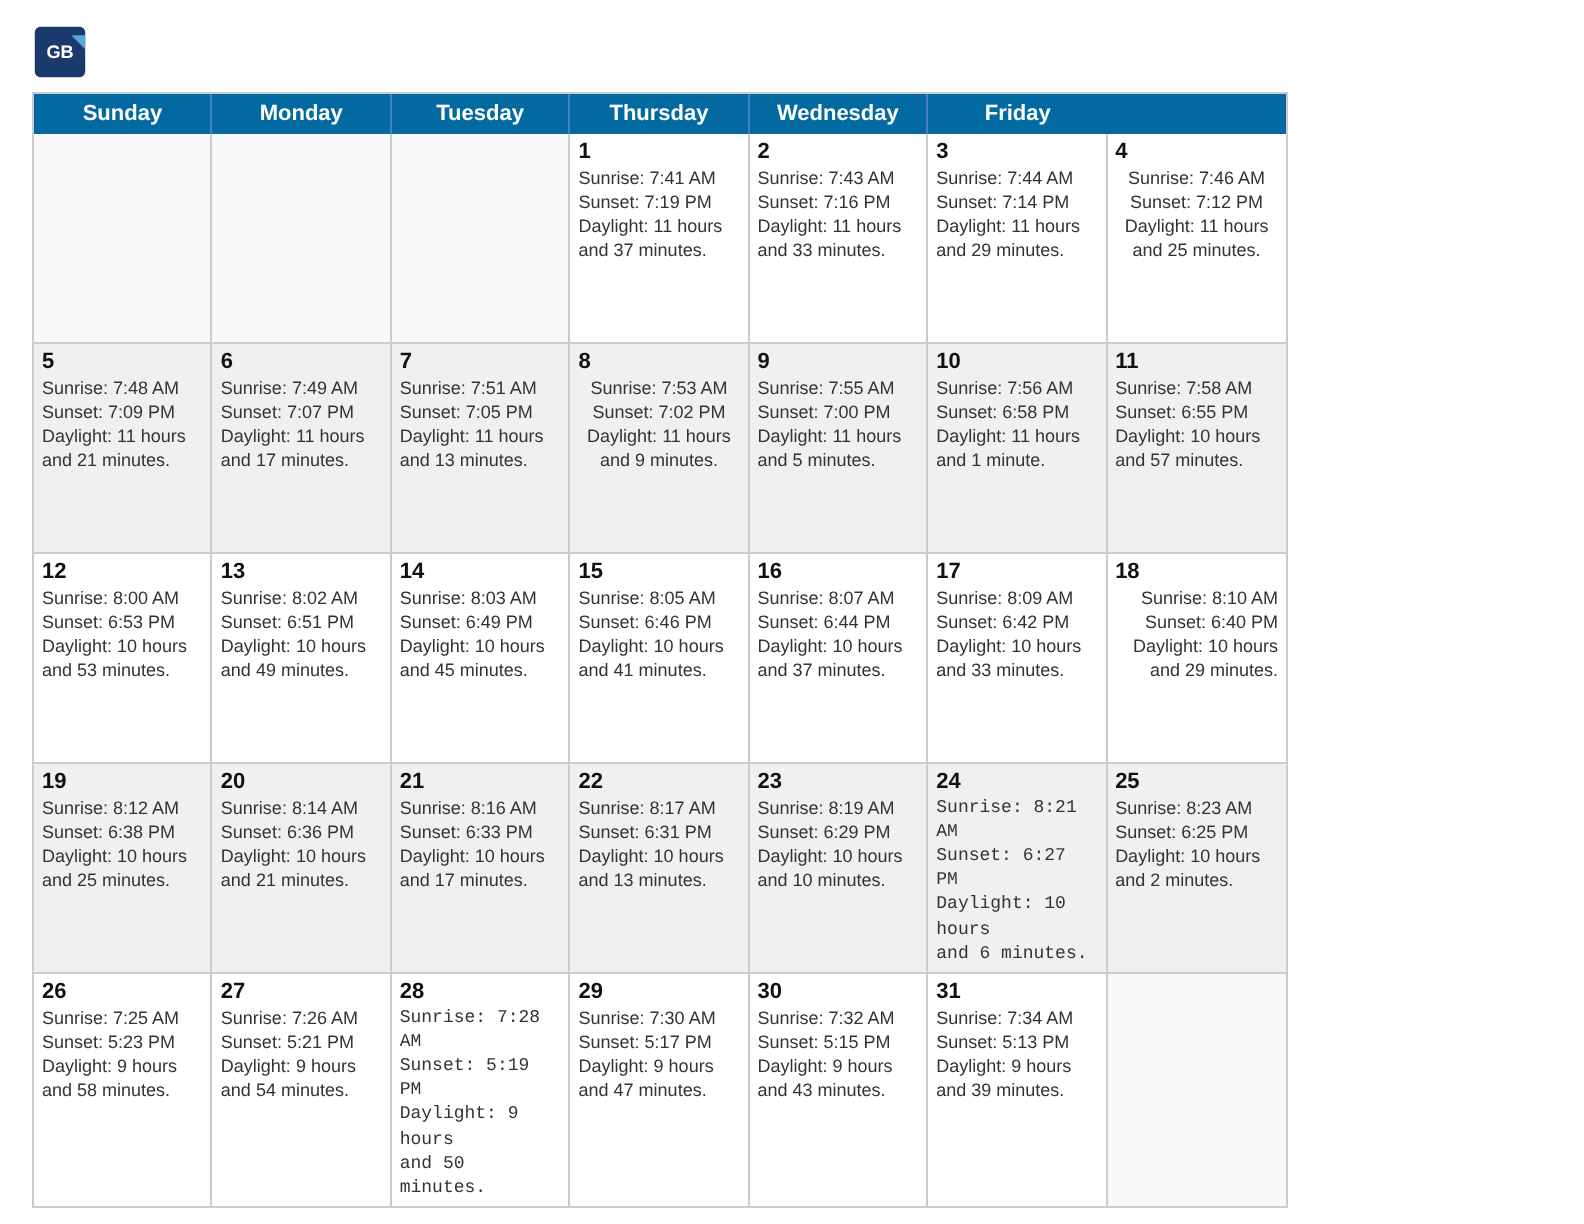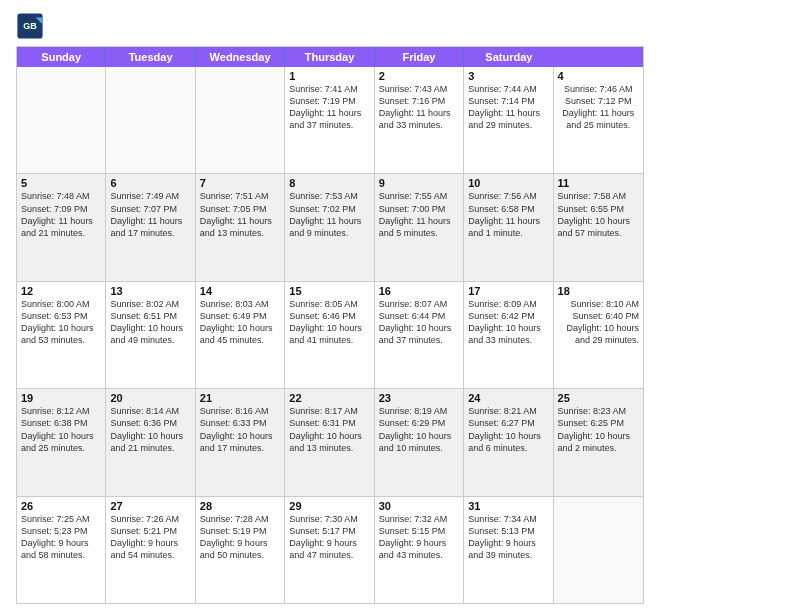--- a/index.html
+++ b/index.html
@@ -53,21 +53,21 @@
     }
     .calendar {
       flex: 1;
       display: flex;
       flex-direction: column;
       border: 1px solid #ccc;
     }
     .cal-header {
       display: grid;
       grid-template-columns: repeat(7, 1fr);
-      background: #8b5cf6;
+      background: #0369a1;
     }
     .cal-header-cell {
       color: #fff;
       font-size: 11px;
       font-weight: bold;
       padding: 4px 4px;
       text-align: center;
       border-right: 1px solid #4a7bc8;
     }
     .cal-header-cell:last-child { border-right: none; }
@@ -126,25 +126,25 @@
     </div>
     <div class="title-block">
       <div class="main-title"></div>
       <div class="sub-title"></div>
     </div>
   </div>
 
   <div class="calendar">
     <div class="cal-header">
     <div class="cal-header-cell">Sunday</div>
+        <div class="cal-header-cell">Monday</div>
         <div class="cal-header-cell">Tuesday</div>
+        <div class="cal-header-cell">Thursday</div>
         <div class="cal-header-cell">Wednesday</div>
-        <div class="cal-header-cell">Thursday</div>
         <div class="cal-header-cell">Friday</div>
-        <div class="cal-header-cell">Saturday</div>
       </div>
     <div class="cal-body">
     <div class="cal-week">
           <div class="cal-cell empty"></div>
           <div class="cal-cell empty"></div>
           <div class="cal-cell empty"></div>
           <div class="cal-cell">
             <span class="day-num">1</span>
             <div class="cell-text" style="white-space: pre-line;">Sunrise: 7:41 AM
 Sunset: 7:19 PM
@@ -190,21 +190,21 @@
           </div>
           <div class="cal-cell alt-row">
             <span class="day-num">7</span>
             <div class="cell-text" style="white-space: pre-line;">Sunrise: 7:51 AM
 Sunset: 7:05 PM
 Daylight: 11 hours
 and 13 minutes.</div>
           </div>
           <div class="cal-cell alt-row">
             <span class="day-num">8</span>
-            <div class="cell-text" style="white-space: pre-line;">Sunrise: 7:53 AM
+            <div class="cell-text" style="white-space: pre-line; text-align: center;">Sunrise: 7:53 AM
 Sunset: 7:02 PM
 Daylight: 11 hours
 and 9 minutes.</div>
           </div>
           <div class="cal-cell alt-row">
             <span class="day-num">9</span>
             <div class="cell-text" style="white-space: pre-line;">Sunrise: 7:55 AM
 Sunset: 7:00 PM
 Daylight: 11 hours
 and 5 minutes.</div>
@@ -306,21 +306,21 @@
           </div>
           <div class="cal-cell alt-row">
             <span class="day-num">23</span>
             <div class="cell-text" style="white-space: pre-line;">Sunrise: 8:19 AM
 Sunset: 6:29 PM
 Daylight: 10 hours
 and 10 minutes.</div>
           </div>
           <div class="cal-cell alt-row">
             <span class="day-num">24</span>
-            <div class="cell-text" style="white-space: pre-line;">Sunrise: 8:21 AM
+            <div class="cell-text" style="white-space: pre-line; font-family: Liberation Mono, monospace;">Sunrise: 8:21 AM
 Sunset: 6:27 PM
 Daylight: 10 hours
 and 6 minutes.</div>
           </div>
           <div class="cal-cell alt-row">
             <span class="day-num">25</span>
             <div class="cell-text" style="white-space: pre-line;">Sunrise: 8:23 AM
 Sunset: 6:25 PM
 Daylight: 10 hours
 and 2 minutes.</div>
@@ -336,21 +336,21 @@
           </div>
           <div class="cal-cell">
             <span class="day-num">27</span>
             <div class="cell-text" style="white-space: pre-line;">Sunrise: 7:26 AM
 Sunset: 5:21 PM
 Daylight: 9 hours
 and 54 minutes.</div>
           </div>
           <div class="cal-cell">
             <span class="day-num">28</span>
-            <div class="cell-text" style="white-space: pre-line;">Sunrise: 7:28 AM
+            <div class="cell-text" style="white-space: pre-line; font-family: Liberation Mono, monospace;">Sunrise: 7:28 AM
 Sunset: 5:19 PM
 Daylight: 9 hours
 and 50 minutes.</div>
           </div>
           <div class="cal-cell">
             <span class="day-num">29</span>
             <div class="cell-text" style="white-space: pre-line;">Sunrise: 7:30 AM
 Sunset: 5:17 PM
 Daylight: 9 hours
 and 47 minutes.</div>

